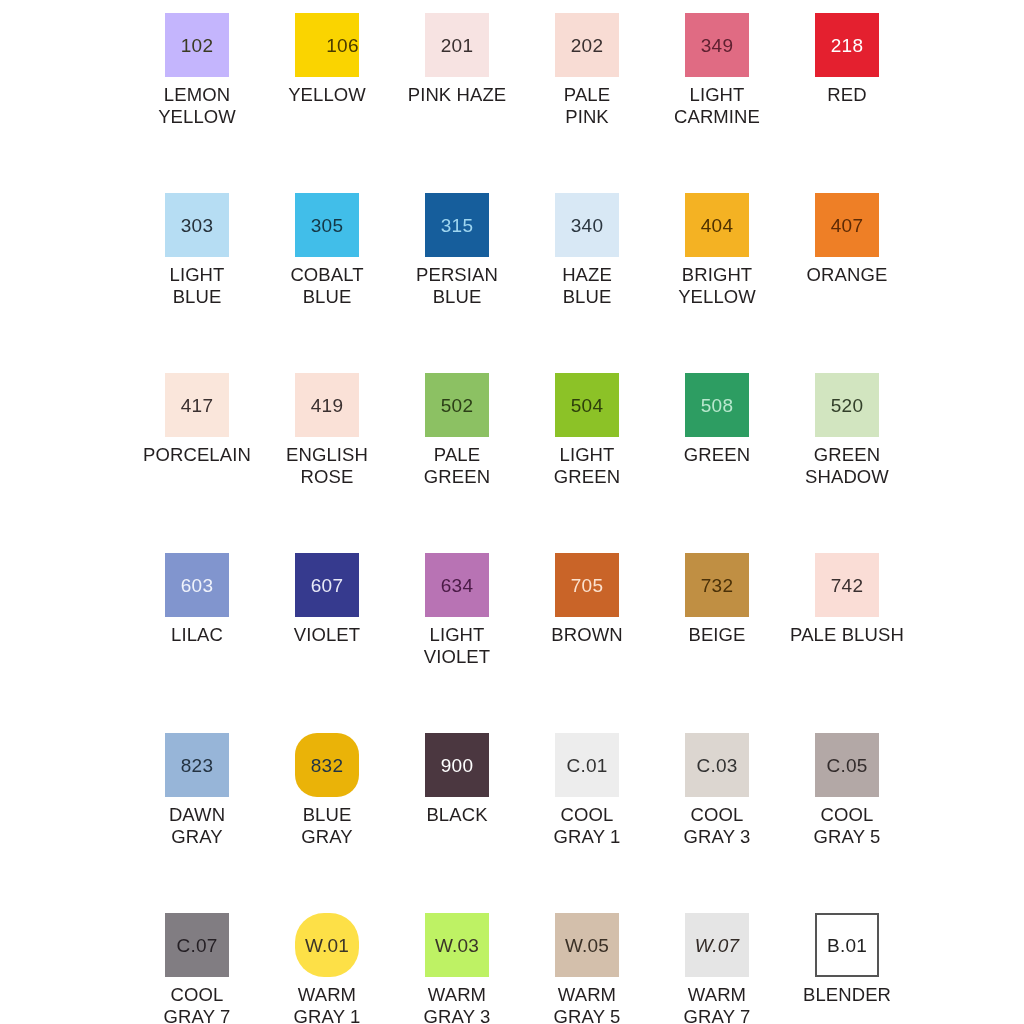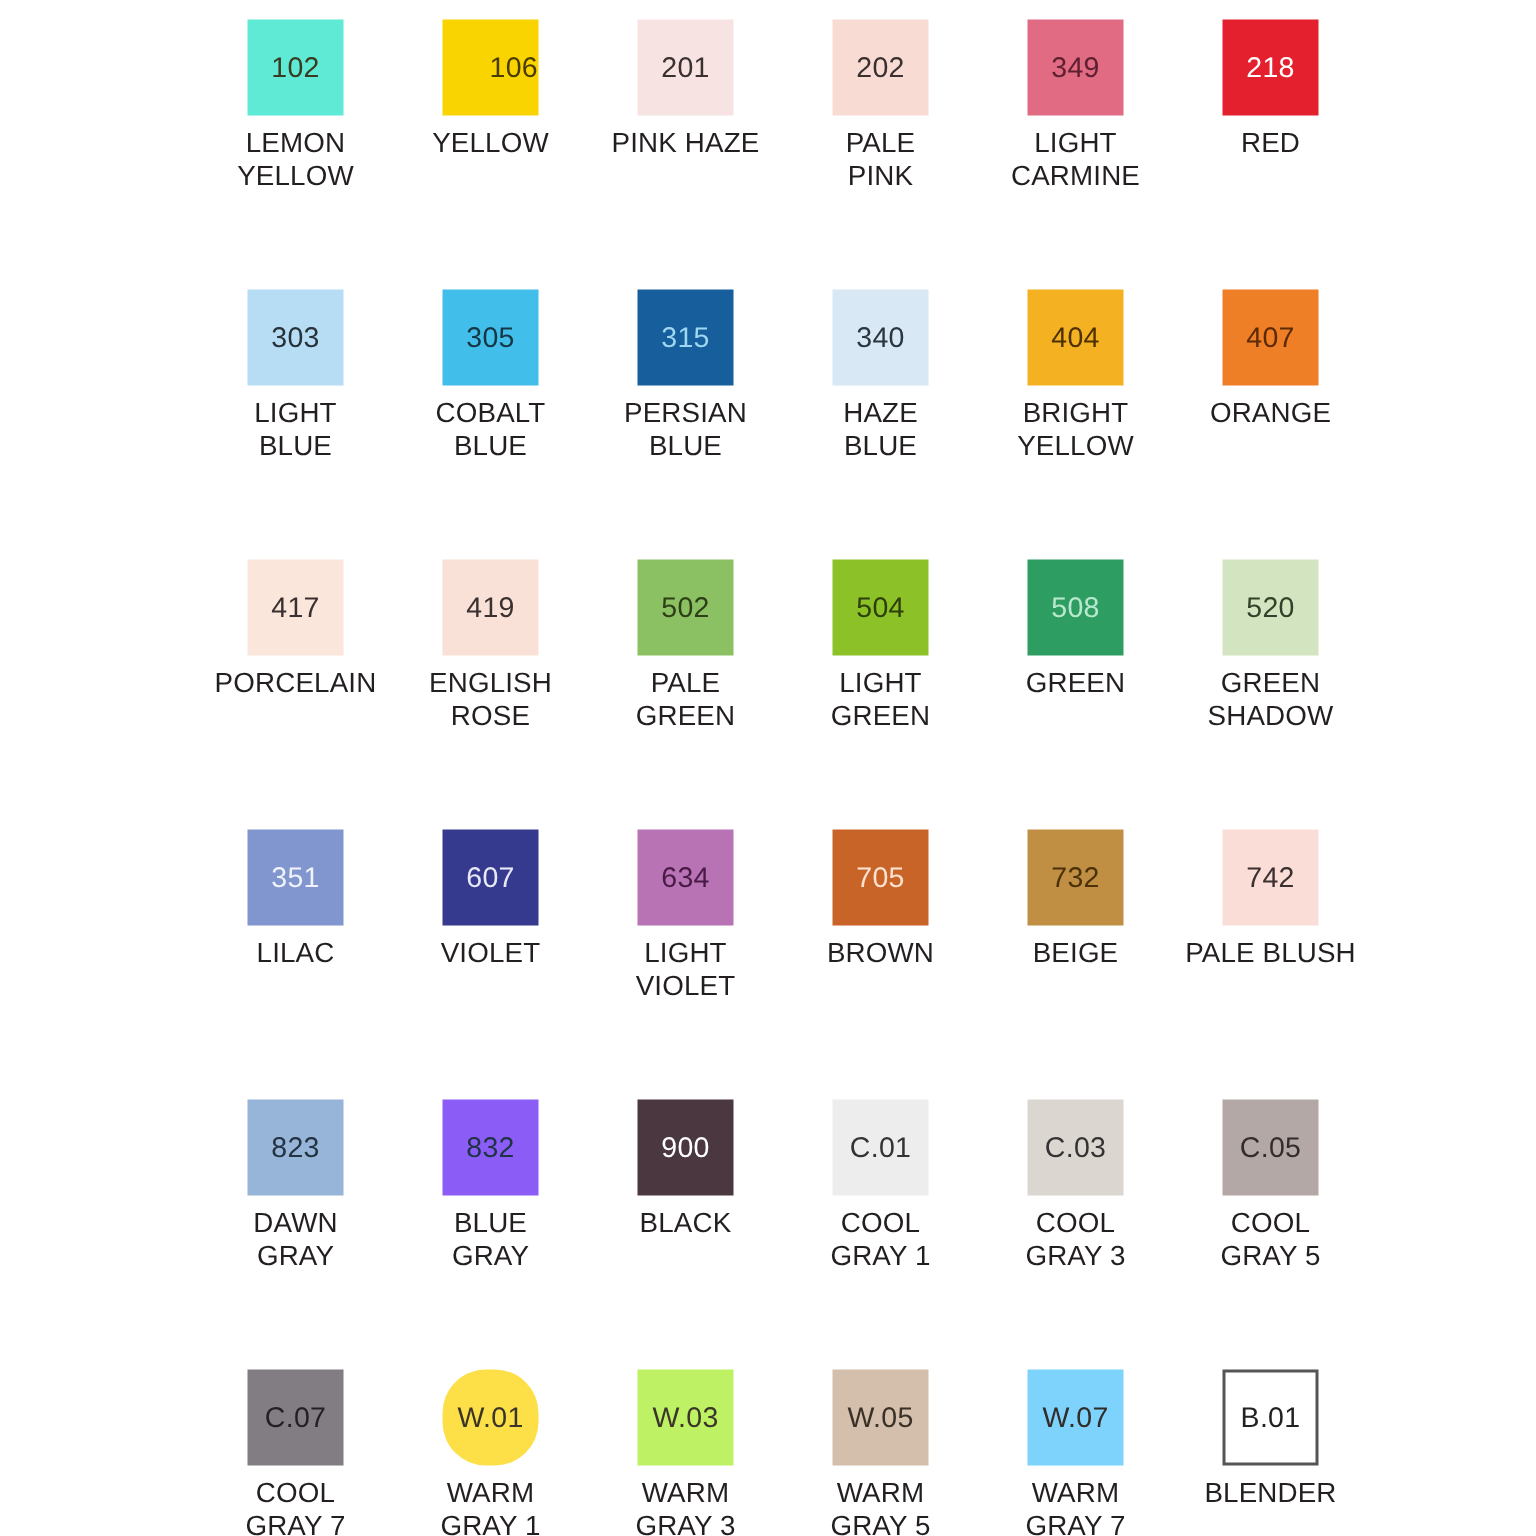--- a/index.html
+++ b/index.html
@@ -67,21 +67,21 @@
     font-family: "Liberation Sans", sans-serif;
     width: 134px;
   }
 </style>
 </head>
 <body>
 
 <div id="chart-root">
   <div class="grid">
       <div class="cell">
-        <div class="swatch" style="background-color: #5eead4;">
+        <div class="swatch" style="background-color: #c4b5fd;">
           <span class="swatch-code" style="color: rgb(58, 58, 34);">102</span>
         </div>
         <div class="swatch-name">LEMON
 YELLOW</div>
       </div>
       <div class="cell">
         <div class="swatch" style="background-color: rgb(250, 212, 0); padding-left: 31px;">
           <span class="swatch-code" style="color: rgb(74, 60, 0);">106</span>
         </div>
         <div class="swatch-name">YELLOW</div>
@@ -187,21 +187,21 @@
       </div>
       <div class="cell">
         <div class="swatch" style="background-color: rgb(210, 229, 192);">
           <span class="swatch-code" style="color: rgb(51, 64, 42);">520</span>
         </div>
         <div class="swatch-name">GREEN
 SHADOW</div>
       </div>
       <div class="cell">
         <div class="swatch" style="background-color: rgb(129, 149, 206);">
-          <span class="swatch-code" style="color: rgb(240, 243, 251);">351</span>
+          <span class="swatch-code" style="color: rgb(240, 243, 251);">603</span>
         </div>
         <div class="swatch-name">LILAC</div>
       </div>
       <div class="cell">
         <div class="swatch" style="background-color: rgb(54, 58, 142);">
           <span class="swatch-code" style="color: rgb(232, 233, 247);">607</span>
         </div>
         <div class="swatch-name">VIOLET</div>
       </div>
       <div class="cell">
@@ -230,21 +230,21 @@
         <div class="swatch-name">PALE BLUSH</div>
       </div>
       <div class="cell">
         <div class="swatch" style="background-color: rgb(151, 181, 216);">
           <span class="swatch-code" style="color: rgb(36, 51, 66);">823</span>
         </div>
         <div class="swatch-name">DAWN
 GRAY</div>
       </div>
       <div class="cell">
-        <div class="swatch" style="background-color: #8b5cf6;">
+        <div class="swatch" style="background-color: #eab308; border-radius: 22px;">
           <span class="swatch-code" style="color: rgb(31, 51, 70);">832</span>
         </div>
         <div class="swatch-name">BLUE
 GRAY</div>
       </div>
       <div class="cell">
         <div class="swatch" style="background-color: rgb(75, 55, 64);">
           <span class="swatch-code" style="color: rgb(255, 255, 255);">900</span>
         </div>
         <div class="swatch-name">BLACK</div>
@@ -292,21 +292,21 @@
 GRAY 3</div>
       </div>
       <div class="cell">
         <div class="swatch" style="background-color: rgb(211, 191, 171);">
           <span class="swatch-code" style="color: rgb(58, 48, 38);">W.05</span>
         </div>
         <div class="swatch-name">WARM
 GRAY 5</div>
       </div>
       <div class="cell">
-        <div class="swatch" style="background-color: #7dd3fc;">
+        <div class="swatch" style="background-color: #e5e5e5; font-style: italic;">
           <span class="swatch-code" style="color: rgb(51, 43, 39);">W.07</span>
         </div>
         <div class="swatch-name">WARM
 GRAY 7</div>
       </div>
       <div class="cell">
         <div class="swatch bordered" style="background-color: rgb(255, 255, 255);">
           <span class="swatch-code" style="color: rgb(34, 34, 34);">B.01</span>
         </div>
         <div class="swatch-name">BLENDER</div>

